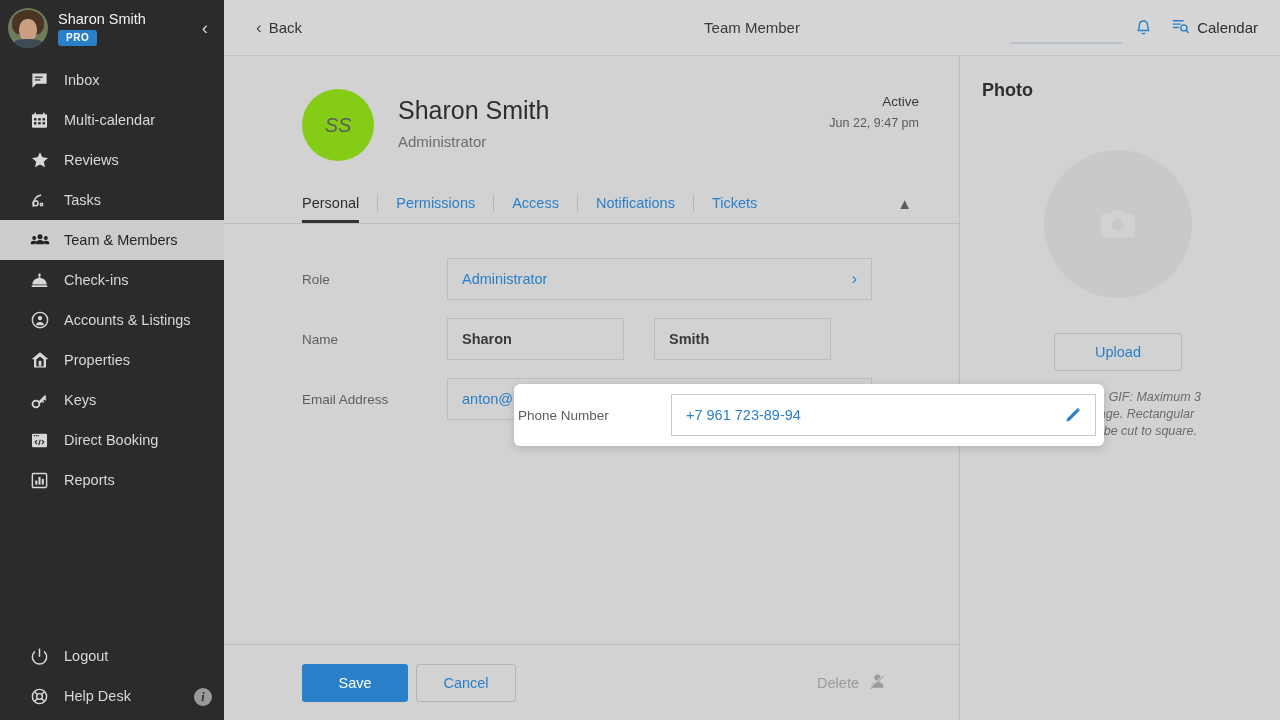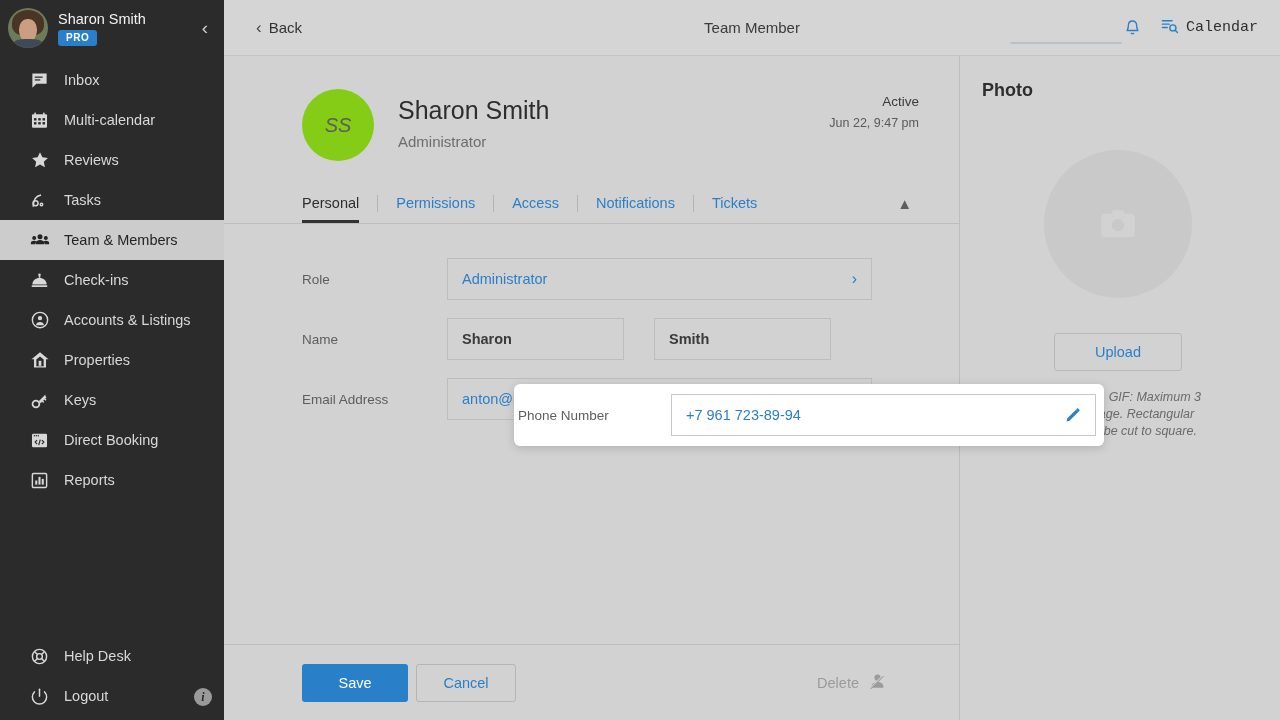--- a/index.html
+++ b/index.html
@@ -92,21 +92,21 @@
   .topbar-title {
     position: absolute; left: 0; right: 0; text-align: center;
     font-size: 15px; color: #3a3a3a; pointer-events: none;
   }
   .topbar-right {
     margin-left: auto; margin-right: 22px; display: flex;
     align-items: center; gap: 18px; z-index: 2;
   }
   .bell { color: #2a7fc9; cursor: pointer; display: flex; }
   .cal-btn { display: flex; align-items: center; gap: 7px; cursor: pointer; }
-  .cal-label { font-size: 15px; color: #2f2f2f; font-family: Liberation Mono, monospace; }
+  .cal-label { font-size: 15px; color: #2f2f2f; }
   .load-line {
     position: absolute; left: 786px; top: 42px; width: 112px; height: 2px;
     background: #b9c2ca; border-radius: 1px;
   }
 
   .body-row { flex: 1 1 auto; display: flex; min-height: 0; }
 
   
   .main { width: 736px; flex: 0 0 736px; display: flex; flex-direction: column;
           border-right: 1px solid #bdbdbd; }
@@ -357,36 +357,36 @@
               <rect x="14.8" y="10" width="2.6" height="7.2" fill="currentColor" stroke="none"></rect>
             </svg>
         </span>
         <span class="sb-label">Reports</span>
       </div>
     </div>
 
     <div class="sb-bottom">
       <div class="sb-item">
         <span class="sb-icon">
+          <svg width="19" height="19" viewBox="0 0 24 24" fill="none" stroke="currentColor" stroke-width="1.9" stroke-linecap="round">
+              <path d="M12 2.8v9"></path>
+              <path d="M18.4 6.2a9 9 0 1 1-12.8 0"></path>
+            </svg>
+        </span>
+        <span class="sb-label">Logout</span>
+      </div>
+      <div class="sb-item">
+        <span class="sb-icon">
           <svg width="19" height="19" viewBox="0 0 24 24" fill="none" stroke="currentColor" stroke-width="1.8">
               <circle cx="12" cy="12" r="9"></circle>
               <circle cx="12" cy="12" r="3.6"></circle>
               <path d="M5.6 5.6l3.9 3.9M18.4 5.6l-3.9 3.9M5.6 18.4l3.9-3.9M18.4 18.4l-3.9-3.9"></path>
             </svg>
         </span>
         <span class="sb-label">Help Desk</span>
-      </div>
-      <div class="sb-item">
-        <span class="sb-icon">
-          <svg width="19" height="19" viewBox="0 0 24 24" fill="none" stroke="currentColor" stroke-width="1.9" stroke-linecap="round">
-              <path d="M12 2.8v9"></path>
-              <path d="M18.4 6.2a9 9 0 1 1-12.8 0"></path>
-            </svg>
-        </span>
-        <span class="sb-label">Logout</span>
       </div>
       <div class="sb-info">i</div>
     </div>
   </nav>
 
   <section class="content">
 
     <header class="topbar">
       <div class="back-btn">
         <span class="back-chev">‹</span>

